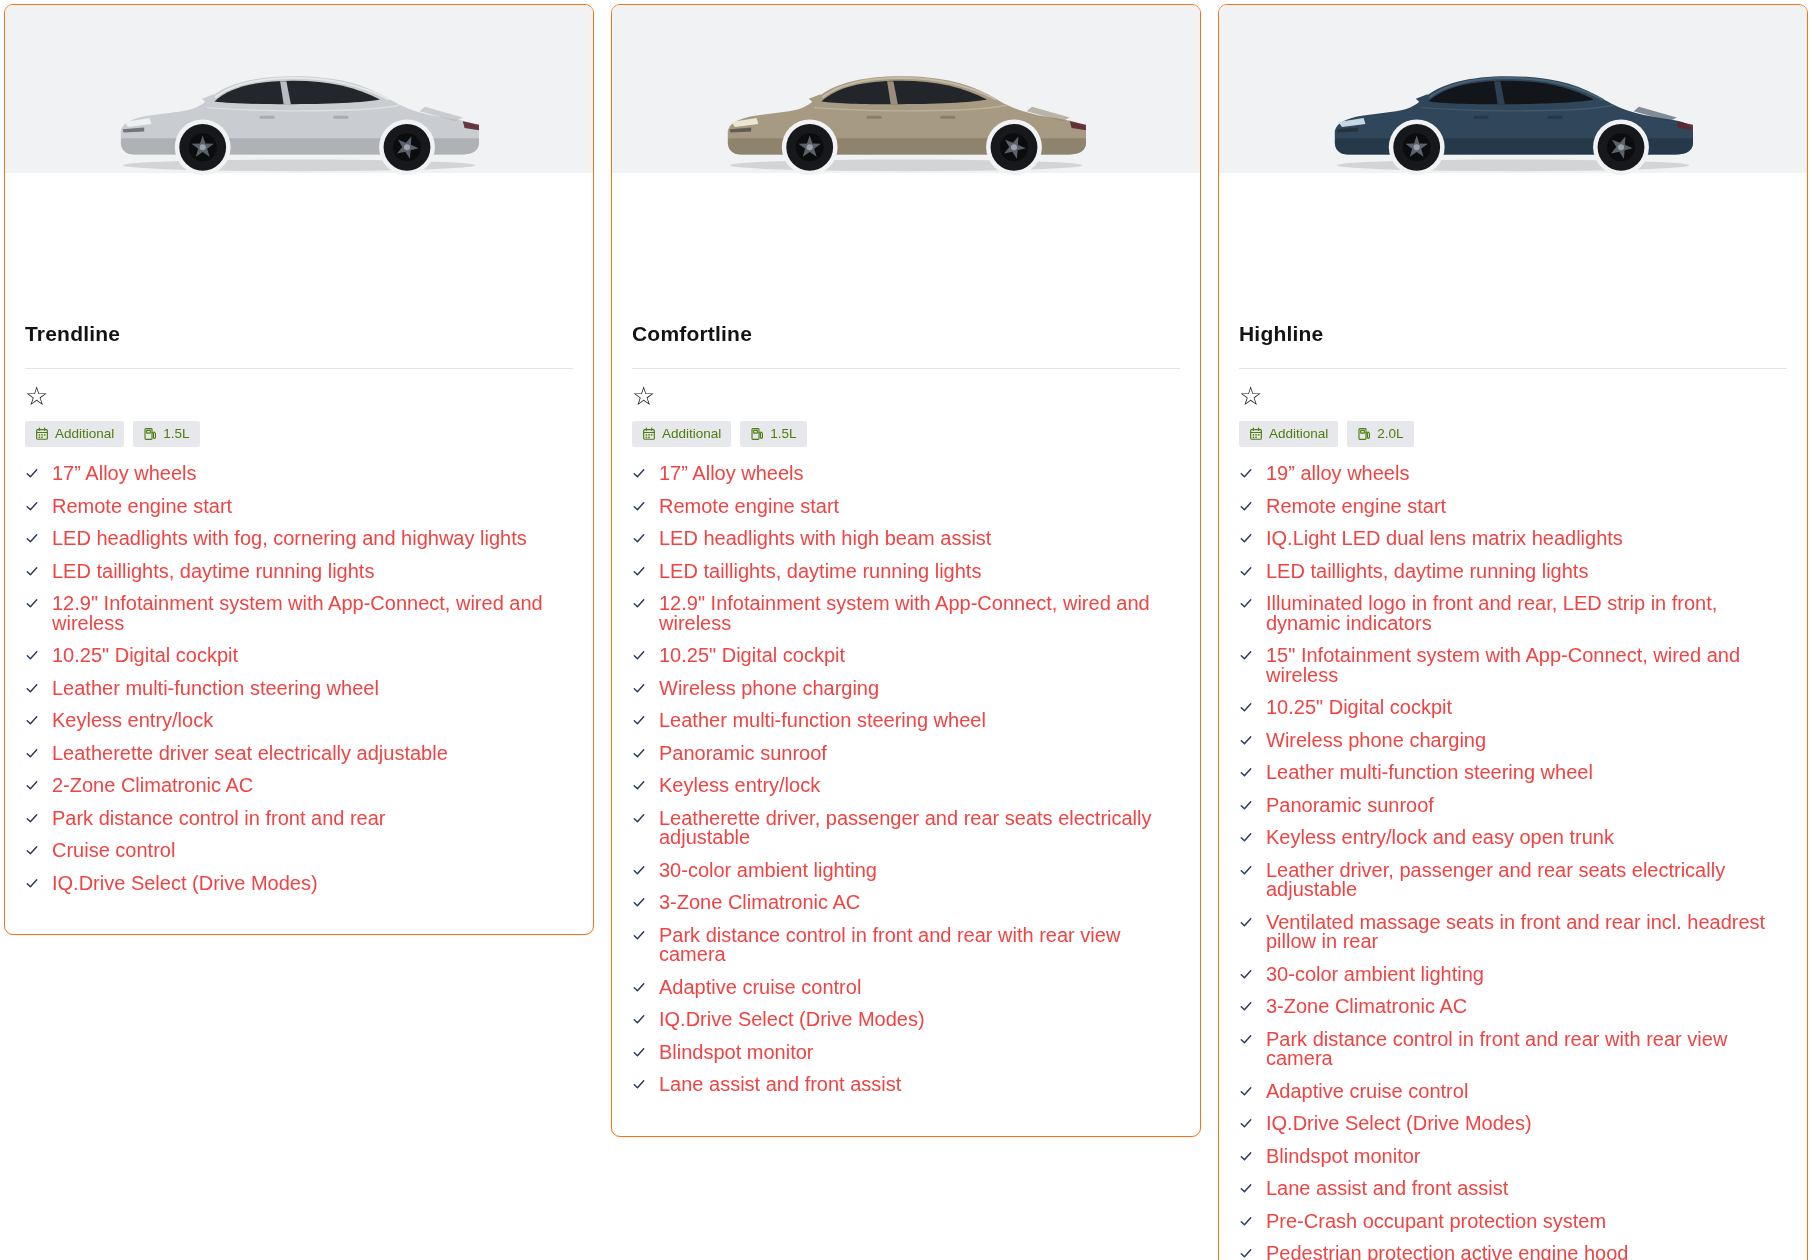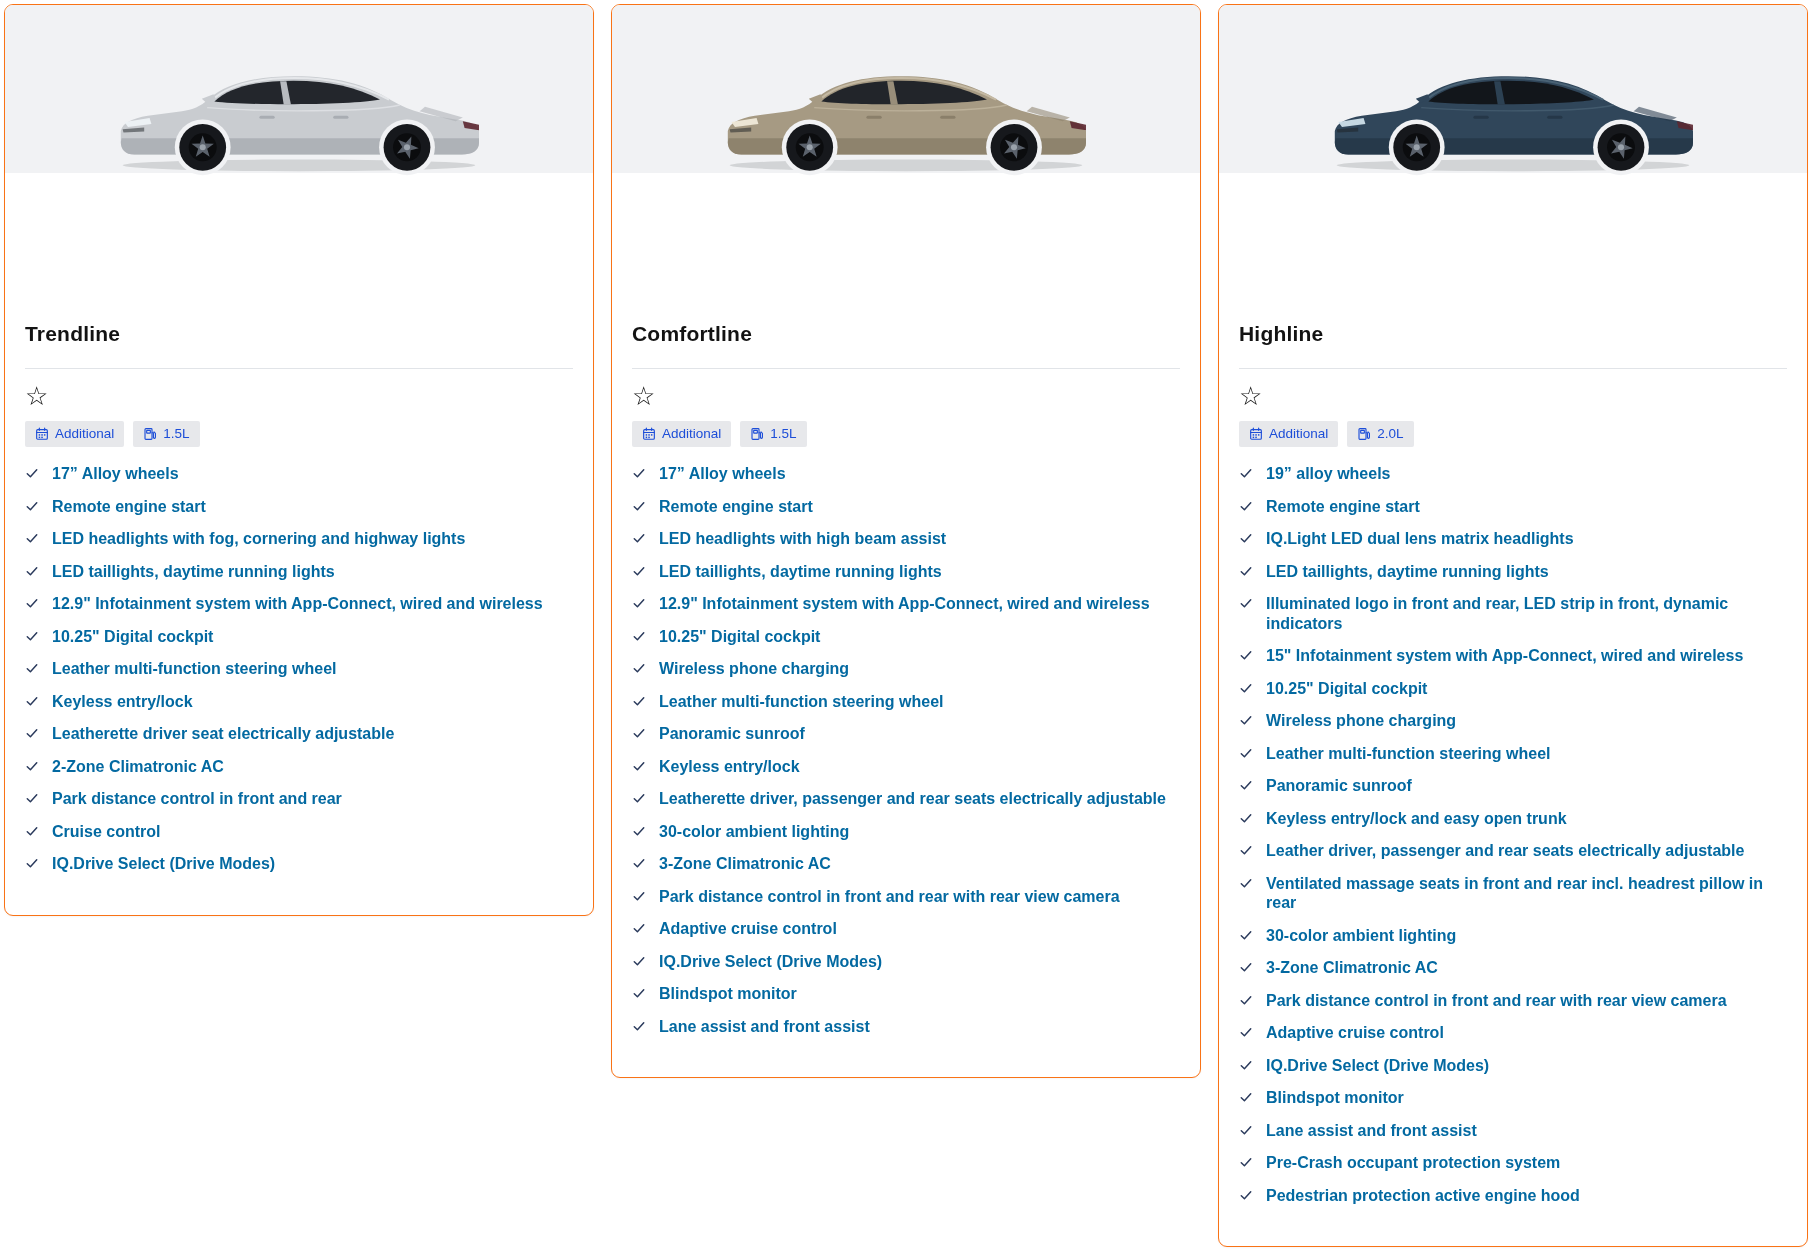--- a/index.html
+++ b/index.html
@@ -56,33 +56,32 @@
     margin-top:13px;
     background:none;border:none;padding:0;
     font-size:26px;line-height:28px;
     color:#141414;
     cursor:pointer;
     display:block;
   }
   .badges{margin-top:11px;display:flex;gap:9px;}
   .badge{
     display:inline-flex;align-items:center;gap:6px;
-    background:#e7e8eb;color:#1d4ed8;
+    background:#e7e8eb;color:#4d7c0f;
     font-size:13.5px;line-height:1;
     padding:6px 10px;border-radius:2px;
     white-space:nowrap;
   }
   .badge svg{width:14px;height:14px;flex:0 0 14px;}
   .features{list-style:none;margin:17px 0 0;padding:0;}
   .feature{
     display:flex;align-items:flex-start;gap:13px;
     margin-bottom:13px;
-    font-size:16px;line-height:19.5px;
-    color:#0369a1;
-    font-weight:bold;
+    font-size:20px;line-height:19.5px;
+    color:#ef4444;
   }
   .feature .check{flex:0 0 14px;width:14px;height:14px;margin-top:2px;color:#2a3a5c;}
   .defs-hidden{position:absolute;width:0;height:0;overflow:hidden;}
 </style>
 </head>
 <body>
 
 <svg class="defs-hidden" aria-hidden="true">
   <symbol id="sedan" viewBox="0 0 440 150">
     <ellipse cx="220" cy="137" rx="196" ry="6.5" fill="#0a0d12" opacity="0.13"></ellipse>

